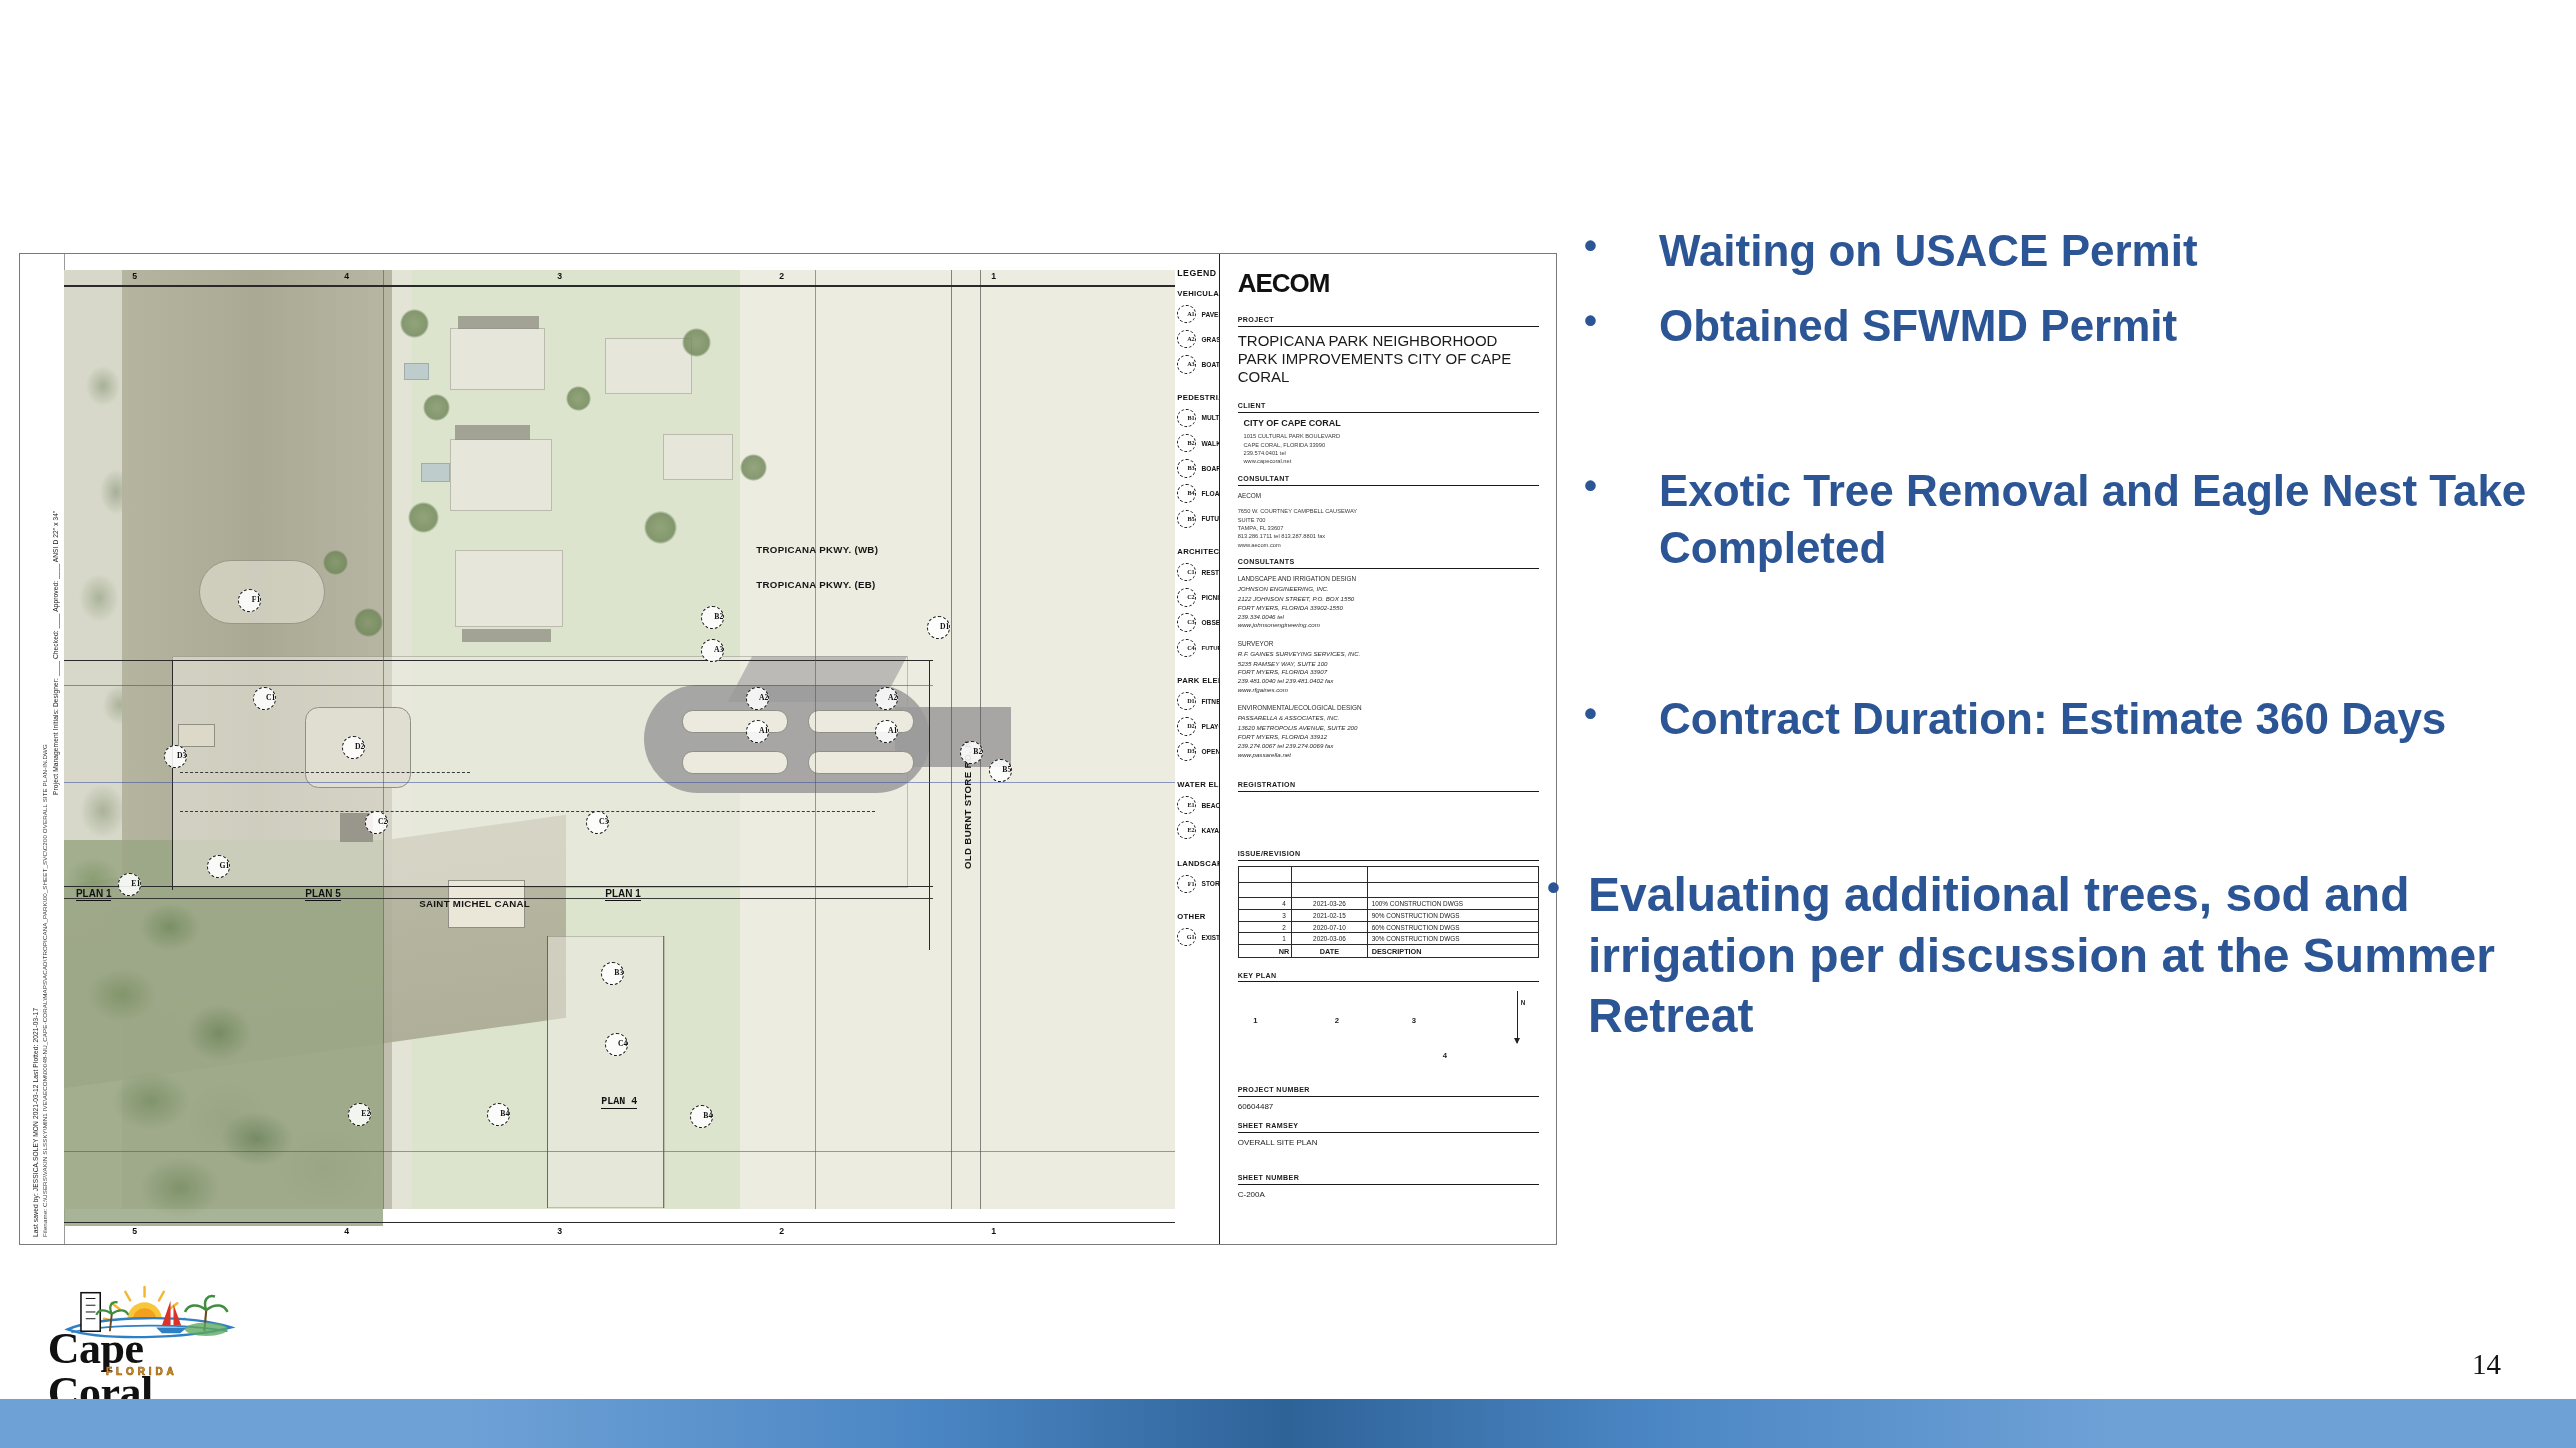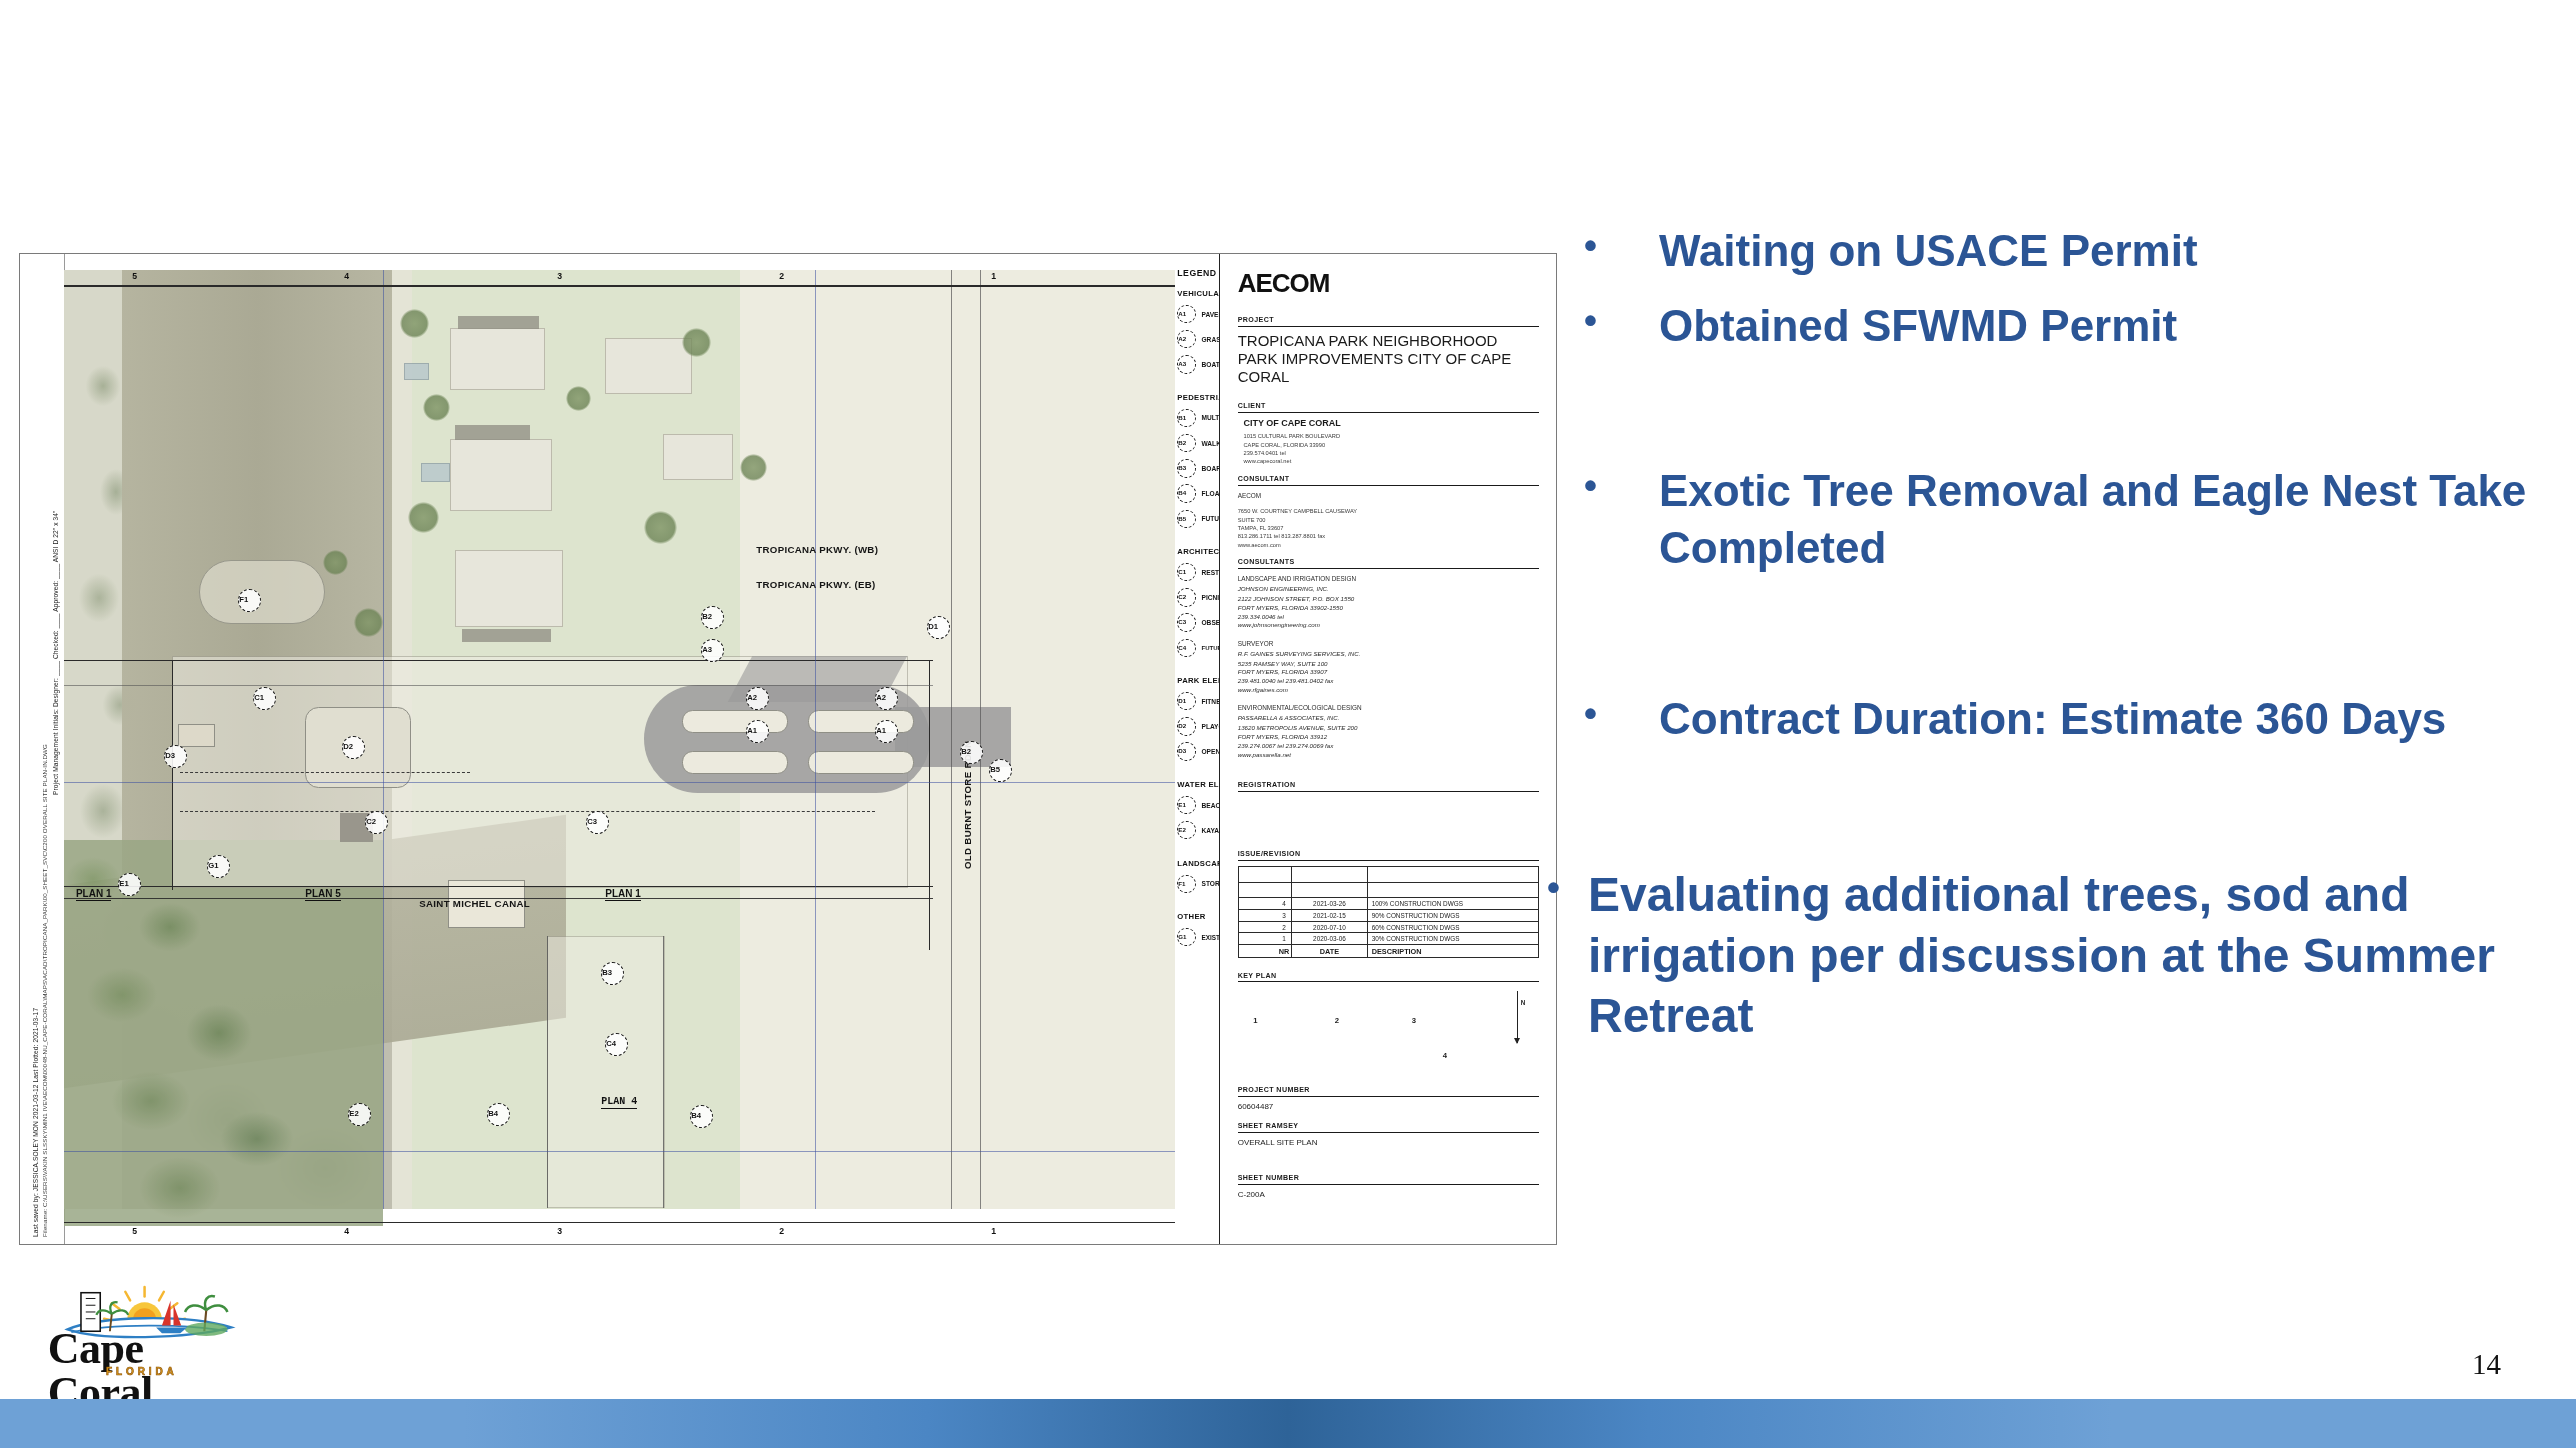--- a/index.html
+++ b/index.html
@@ -124,22 +124,22 @@
   
   .ln{position:absolute;background:#2a2a2a;}
   .ln-thin{position:absolute;background:#555;}
   .ln-blue{position:absolute;background:#3b4fa0;opacity:.55;}
   .ln-dash{position:absolute;border-top:1px dashed #3a3a3a;}
 
   
   .cb{
     position:absolute;width:21px;height:21px;border-radius:50%;
     border:1px dashed #1b1b1b;background:rgba(255,255,255,.88);
-    font-size:7.7px;line-height:20px;text-align:left;color:#111;
-    font-family:Liberation Sans, sans-serif;font-weight:bold;
+    font-size:7.7px;line-height:20px;text-align:right;color:#111;
+    font-family:Liberation Serif, serif;font-weight:bold;
   }
 
   
   .maplbl{
     position:absolute;font-size:9.7px;font-weight:bold;color:#141414;
     font-family:"Liberation Sans",sans-serif;white-space:nowrap;
     letter-spacing:0.3px;
   }
   .maplbl.v{transform-origin:0 0;transform:rotate(-90deg);}
   .plantag{

